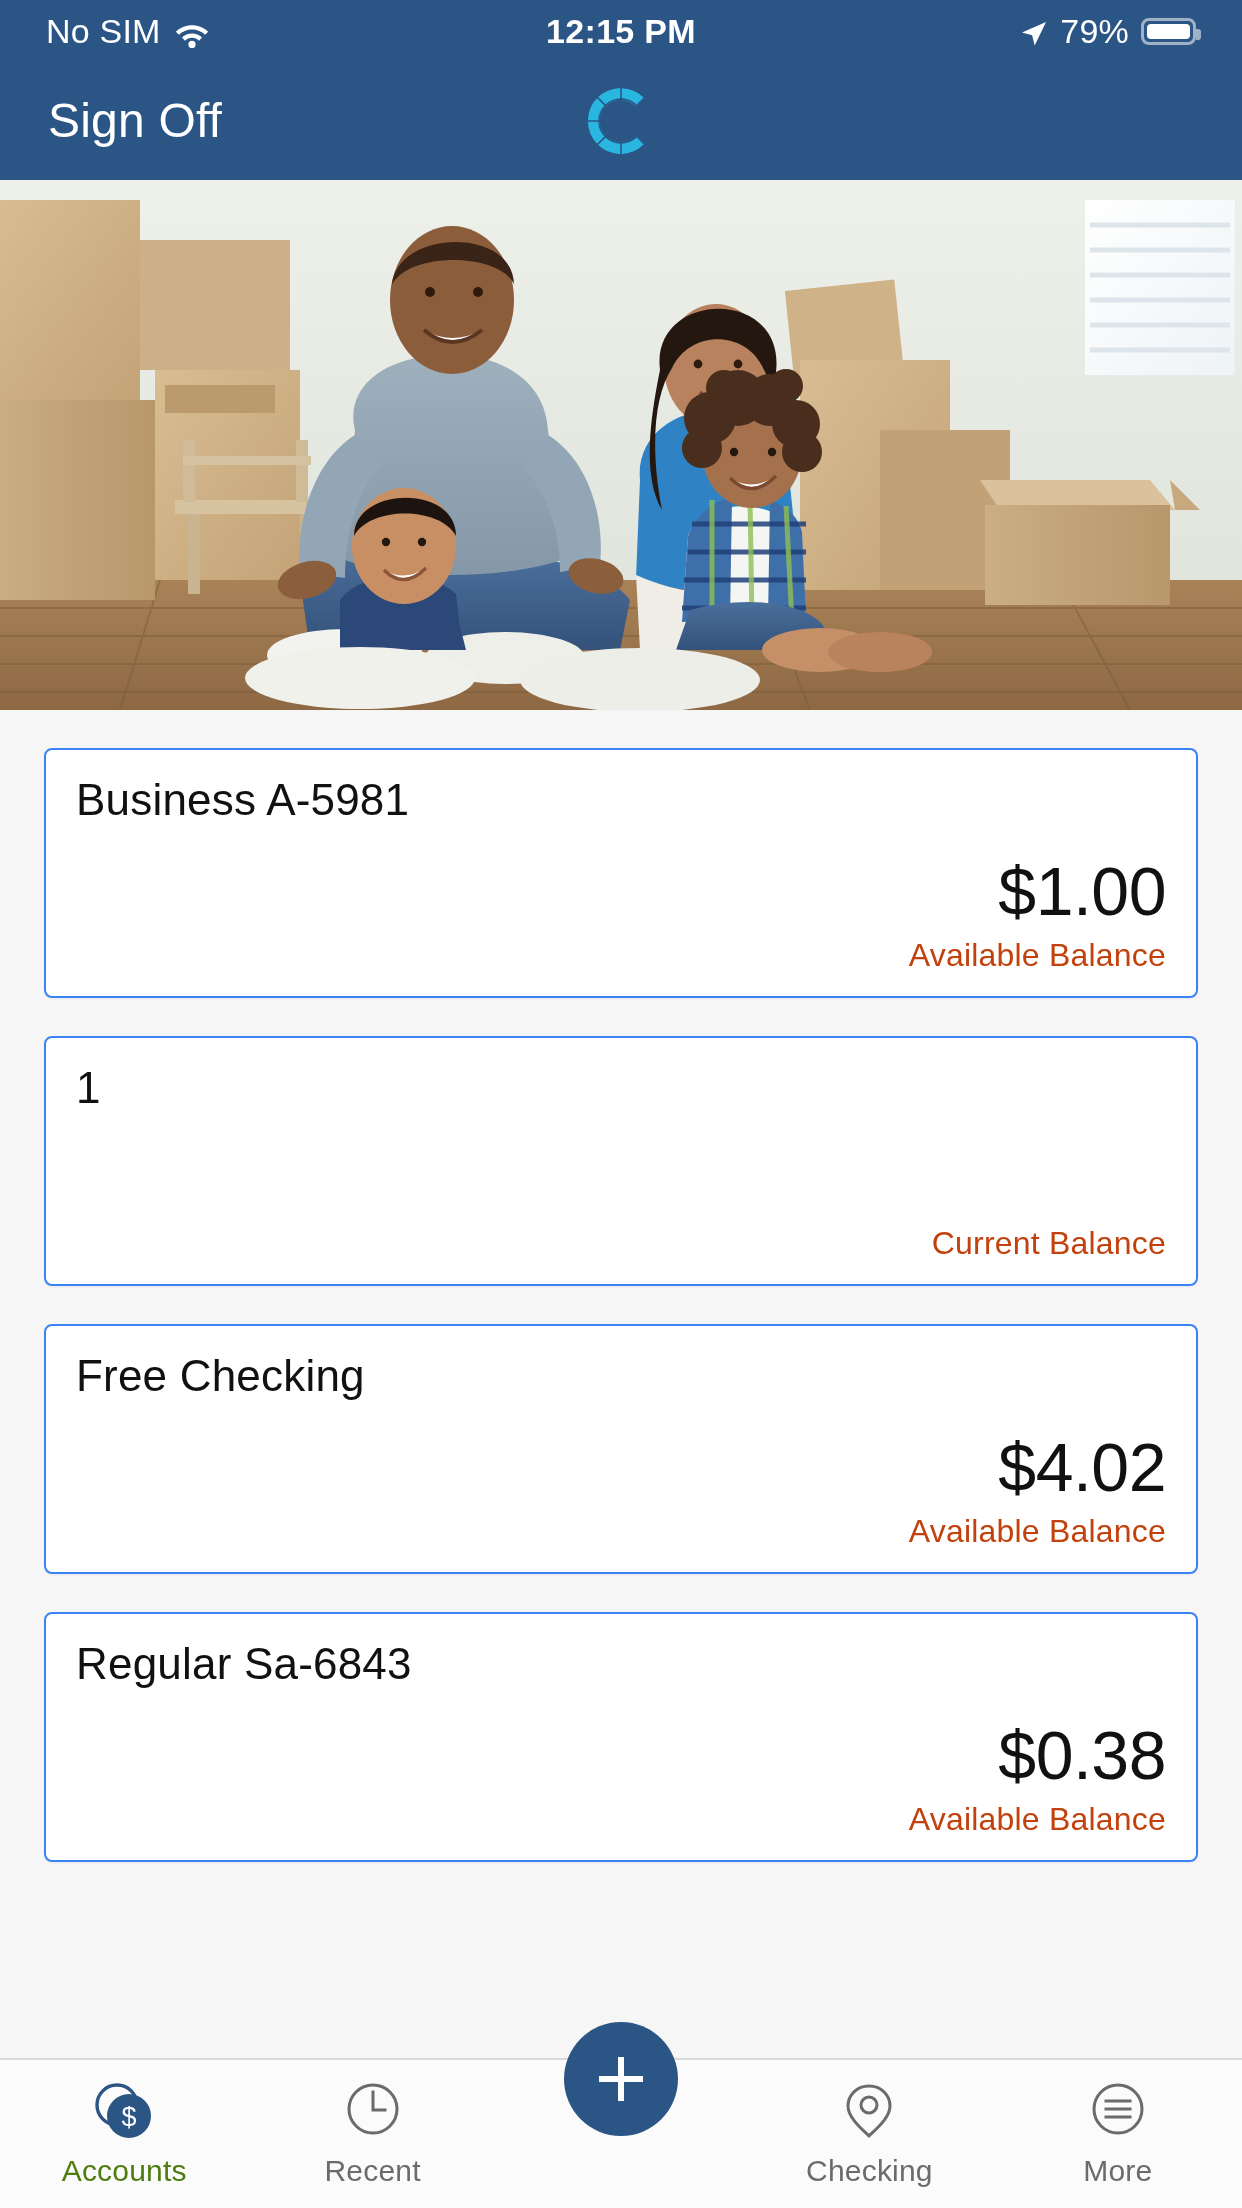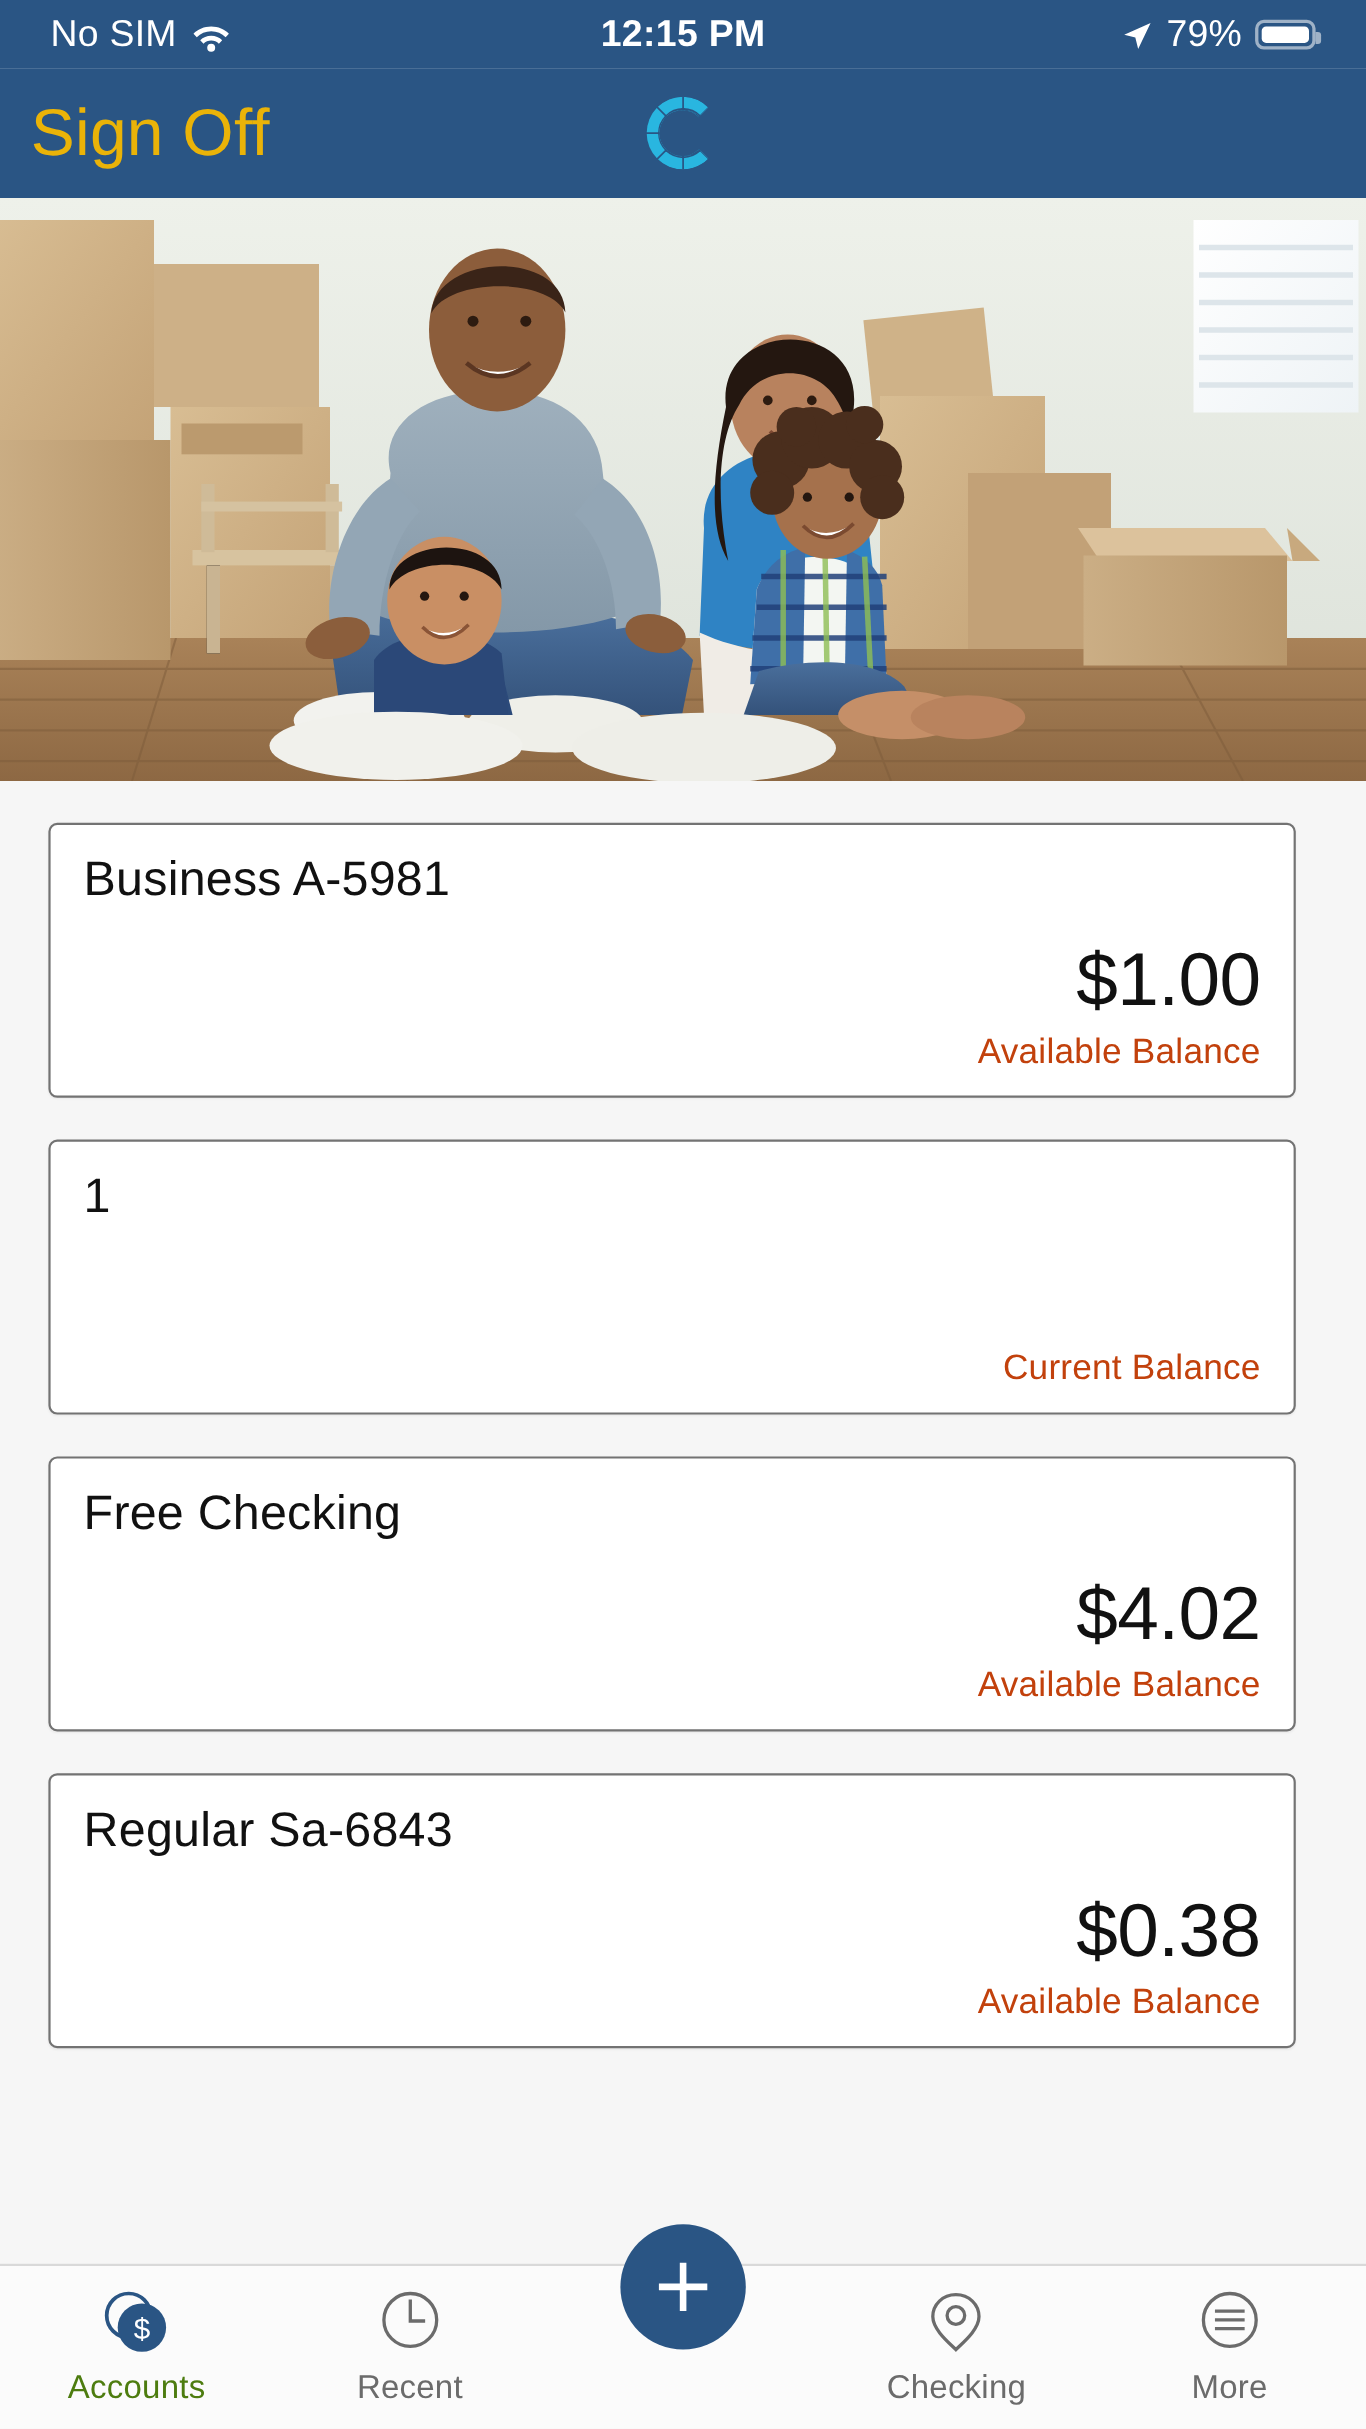--- a/index.html
+++ b/index.html
@@ -36,39 +36,39 @@
   }
   .batt i { display:block; height:100%; background:#fff; border-radius:4px; }
 
   
   .navbar {
     position:absolute; top:62px; left:0; width:1242px; height:118px;
     background:#2a5584; color:#fff;
     display:flex; align-items:center;
   }
   .signoff {
-    margin-left:28px; font-size:60px; font-weight:400; color:#eab308;
+    margin-left:48px; font-size:48px; font-weight:400; color:#ffffff;
     letter-spacing:.2px; line-height:1;
   }
   .brand-logo { position:absolute; left:50%; top:50%; transform:translate(-50%,-50%); width:72px; height:72px; }
 
   
   .hero {
     position:absolute; top:180px; left:0; width:1242px; height:530px;
     overflow:hidden; background:#e7e9e2;
   }
   .hero svg { display:block; width:1242px; height:530px; }
 
   
   .list { position:absolute; top:710px; left:0; width:1242px; }
   .card {
     position:relative;
-    margin:38px 64px 0 44px;
+    margin:38px 44px 0 44px;
     background:#fff;
-    border:2px solid #737373;
+    border:2px solid #3b82f6;
     border-radius:8px;
     height:250px;
     padding:26px 30px 22px 30px;
     display:flex; flex-direction:column; justify-content:space-between;
     box-shadow:0 1px 2px rgba(0,0,0,.05);
   }
   .card-name {
     font-size:44px; color:#111; line-height:1.1; letter-spacing:.2px;
   }
   .card-right { text-align:right; }

